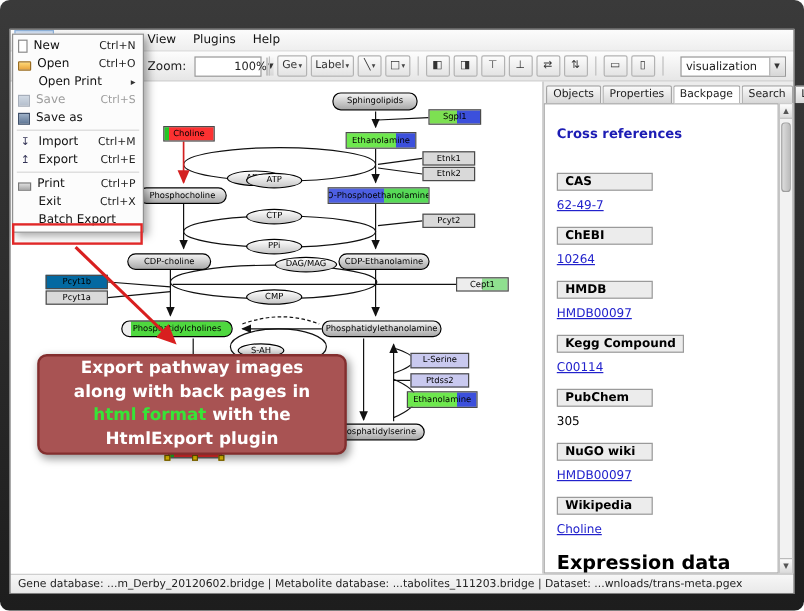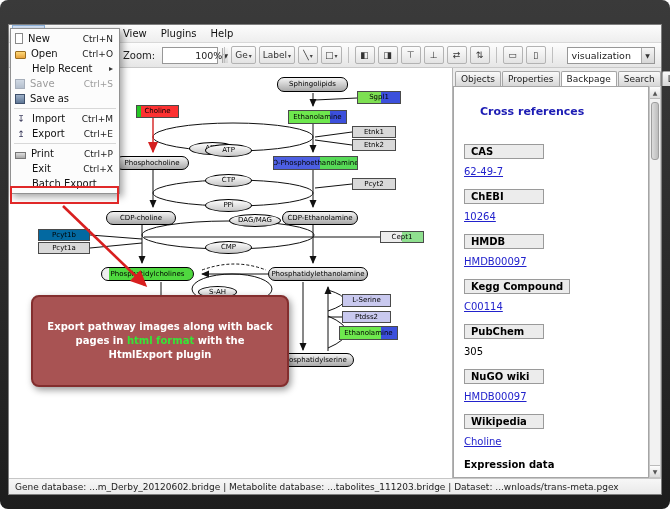--- a/index.html
+++ b/index.html
@@ -27,34 +27,34 @@
   .tsep{width:1px;height:16px;background:#bfbfbf;margin:0 3px;flex:none;}
   
   .main{flex:1;display:flex;min-height:0;}
   .canvas{width:444px;flex:none;position:relative;background:#fff;overflow:hidden;border-right:1px solid #b5b5b5;}
   .canvas svg.edges{position:absolute;inset:0;pointer-events:none;}
   .node{position:absolute;display:flex;align-items:center;justify-content:center;font-size:7px;line-height:1;white-space:nowrap;overflow:hidden;color:#000;}
   .node.rounded{border:1px solid #000;border-radius:7px;}
   .node.gene{border:1px solid #4a4a4a;}
   .node.ellipse{border:1px solid #000;border-radius:50%;}
   .handle{position:absolute;width:5px;height:5px;background:#ffd900;border:1px solid #7a6000;z-index:6;}
-  .annotation{position:absolute;left:22px;top:227px;width:258px;background:#a85353;border:2px solid #832e2e;border-radius:8px;color:#fff;font-weight:bold;font-size:10px;text-align:center;padding:23px 12px;line-height:1.4;box-shadow:2px 3px 7px rgba(0,0,0,.4);z-index:20;}
+  .annotation{position:absolute;left:22px;top:227px;width:258px;background:#a85353;border:2px solid #832e2e;border-radius:8px;color:#fff;font-weight:bold;font-size:14px;text-align:center;padding:1px 12px;line-height:1.4;box-shadow:2px 3px 7px rgba(0,0,0,.4);z-index:20;}
   .annotation .hl{color:#37e437;}
   
   .sidebar{flex:1;display:flex;flex-direction:column;background:#ececec;min-width:0;}
   .tabs{display:flex;height:18px;padding:3px 2px 0;gap:1px;font-size:9px;flex:none;}
   .tab{padding:2px 5px;background:linear-gradient(#fafafa,#d7d7d7);border:1px solid #a5a5a5;border-bottom:none;border-radius:2px 2px 0 0;color:#222;white-space:nowrap;}
   .tab.active{background:#fff;font-weight:normal;position:relative;top:0;}
   .side-wrap{flex:1;display:flex;min-height:0;}
   .side-content{flex:1;background:#fff;border:1px solid #a5a5a5;padding:12px 10px;font-size:10px;overflow:hidden;}
-  .xref-title{color:#1c1cb4;font-weight:bold;font-size:11px;margin:6px 16px 26px;}
+  .xref-title{color:#1c1cb4;font-weight:bold;font-size:11px;margin:6px 0 26px;}
   .ref-box{display:inline-block;background:#ececec;border:1px solid #9a9a9a;font-weight:bold;font-size:10px;padding:1px 6px;min-width:80px;}
   .ref-val{margin:7px 0 12px;font-size:10px;}
   .link{color:#2222cc;text-decoration:underline;cursor:pointer;}
-  .expr{font-weight:bold;font-size:10px;margin-top:8px;color:#000;}
+  .expr{font-weight:bold;font-size:16px;margin-top:8px;color:#000;}
   .side-scroll{width:12px;flex:none;background:#f2f2f2;border:1px solid #c5c5c5;display:flex;flex-direction:column;align-items:center;}
   .sc-btn{width:100%;height:12px;background:linear-gradient(#fdfdfd,#dcdcdc);border-bottom:1px solid #bbb;font-size:6px;color:#555;display:flex;align-items:center;justify-content:center;}
   .sc-btn.bottom{margin-top:auto;border-top:1px solid #bbb;border-bottom:none;}
   .sc-thumb{width:8px;height:58px;margin-top:3px;background:linear-gradient(90deg,#dcdcdc,#bdbdbd);border:1px solid #9e9e9e;border-radius:3px;}
   
   .statusbar{height:16px;background:linear-gradient(#f7f7f7,#e9e9e9);border-top:1px solid #c6c6c6;font-size:9px;display:flex;align-items:center;padding:0 6px;color:#222;white-space:nowrap;overflow:hidden;flex:none;}
   
   .filemenu{position:absolute;left:10px;top:28px;width:110px;background:#fcfcfc;border:1px solid #919191;box-shadow:3px 3px 7px rgba(0,0,0,.35);z-index:60;padding:2px 0;font-size:10px;}
   .mi{display:flex;align-items:center;height:15px;padding:0 6px 0 4px;gap:5px;color:#111;}
   .mi.dis{color:#9c9c9c;}
@@ -275,21 +275,21 @@
         <span class="mlb">New</span>
         <span class="msc">Ctrl+N</span>
       </div>
       <div class="mi">
         <span class="mic i-open-folder"></span>
         <span class="mlb">Open</span>
         <span class="msc">Ctrl+O</span>
       </div>
       <div class="mi">
         <span class="mic"></span>
-        <span class="mlb">Help Recent</span>
+        <span class="mlb">Open Print</span>
         <span class="sub">▸</span>
       </div>
       <div class="mi dis">
         <span class="mic i-save-disk"></span>
         <span class="mlb">Save</span>
         <span class="msc">Ctrl+S</span>
       </div>
       <div class="mi">
         <span class="mic i-save-as-disk"></span>
         <span class="mlb">Save as</span>

